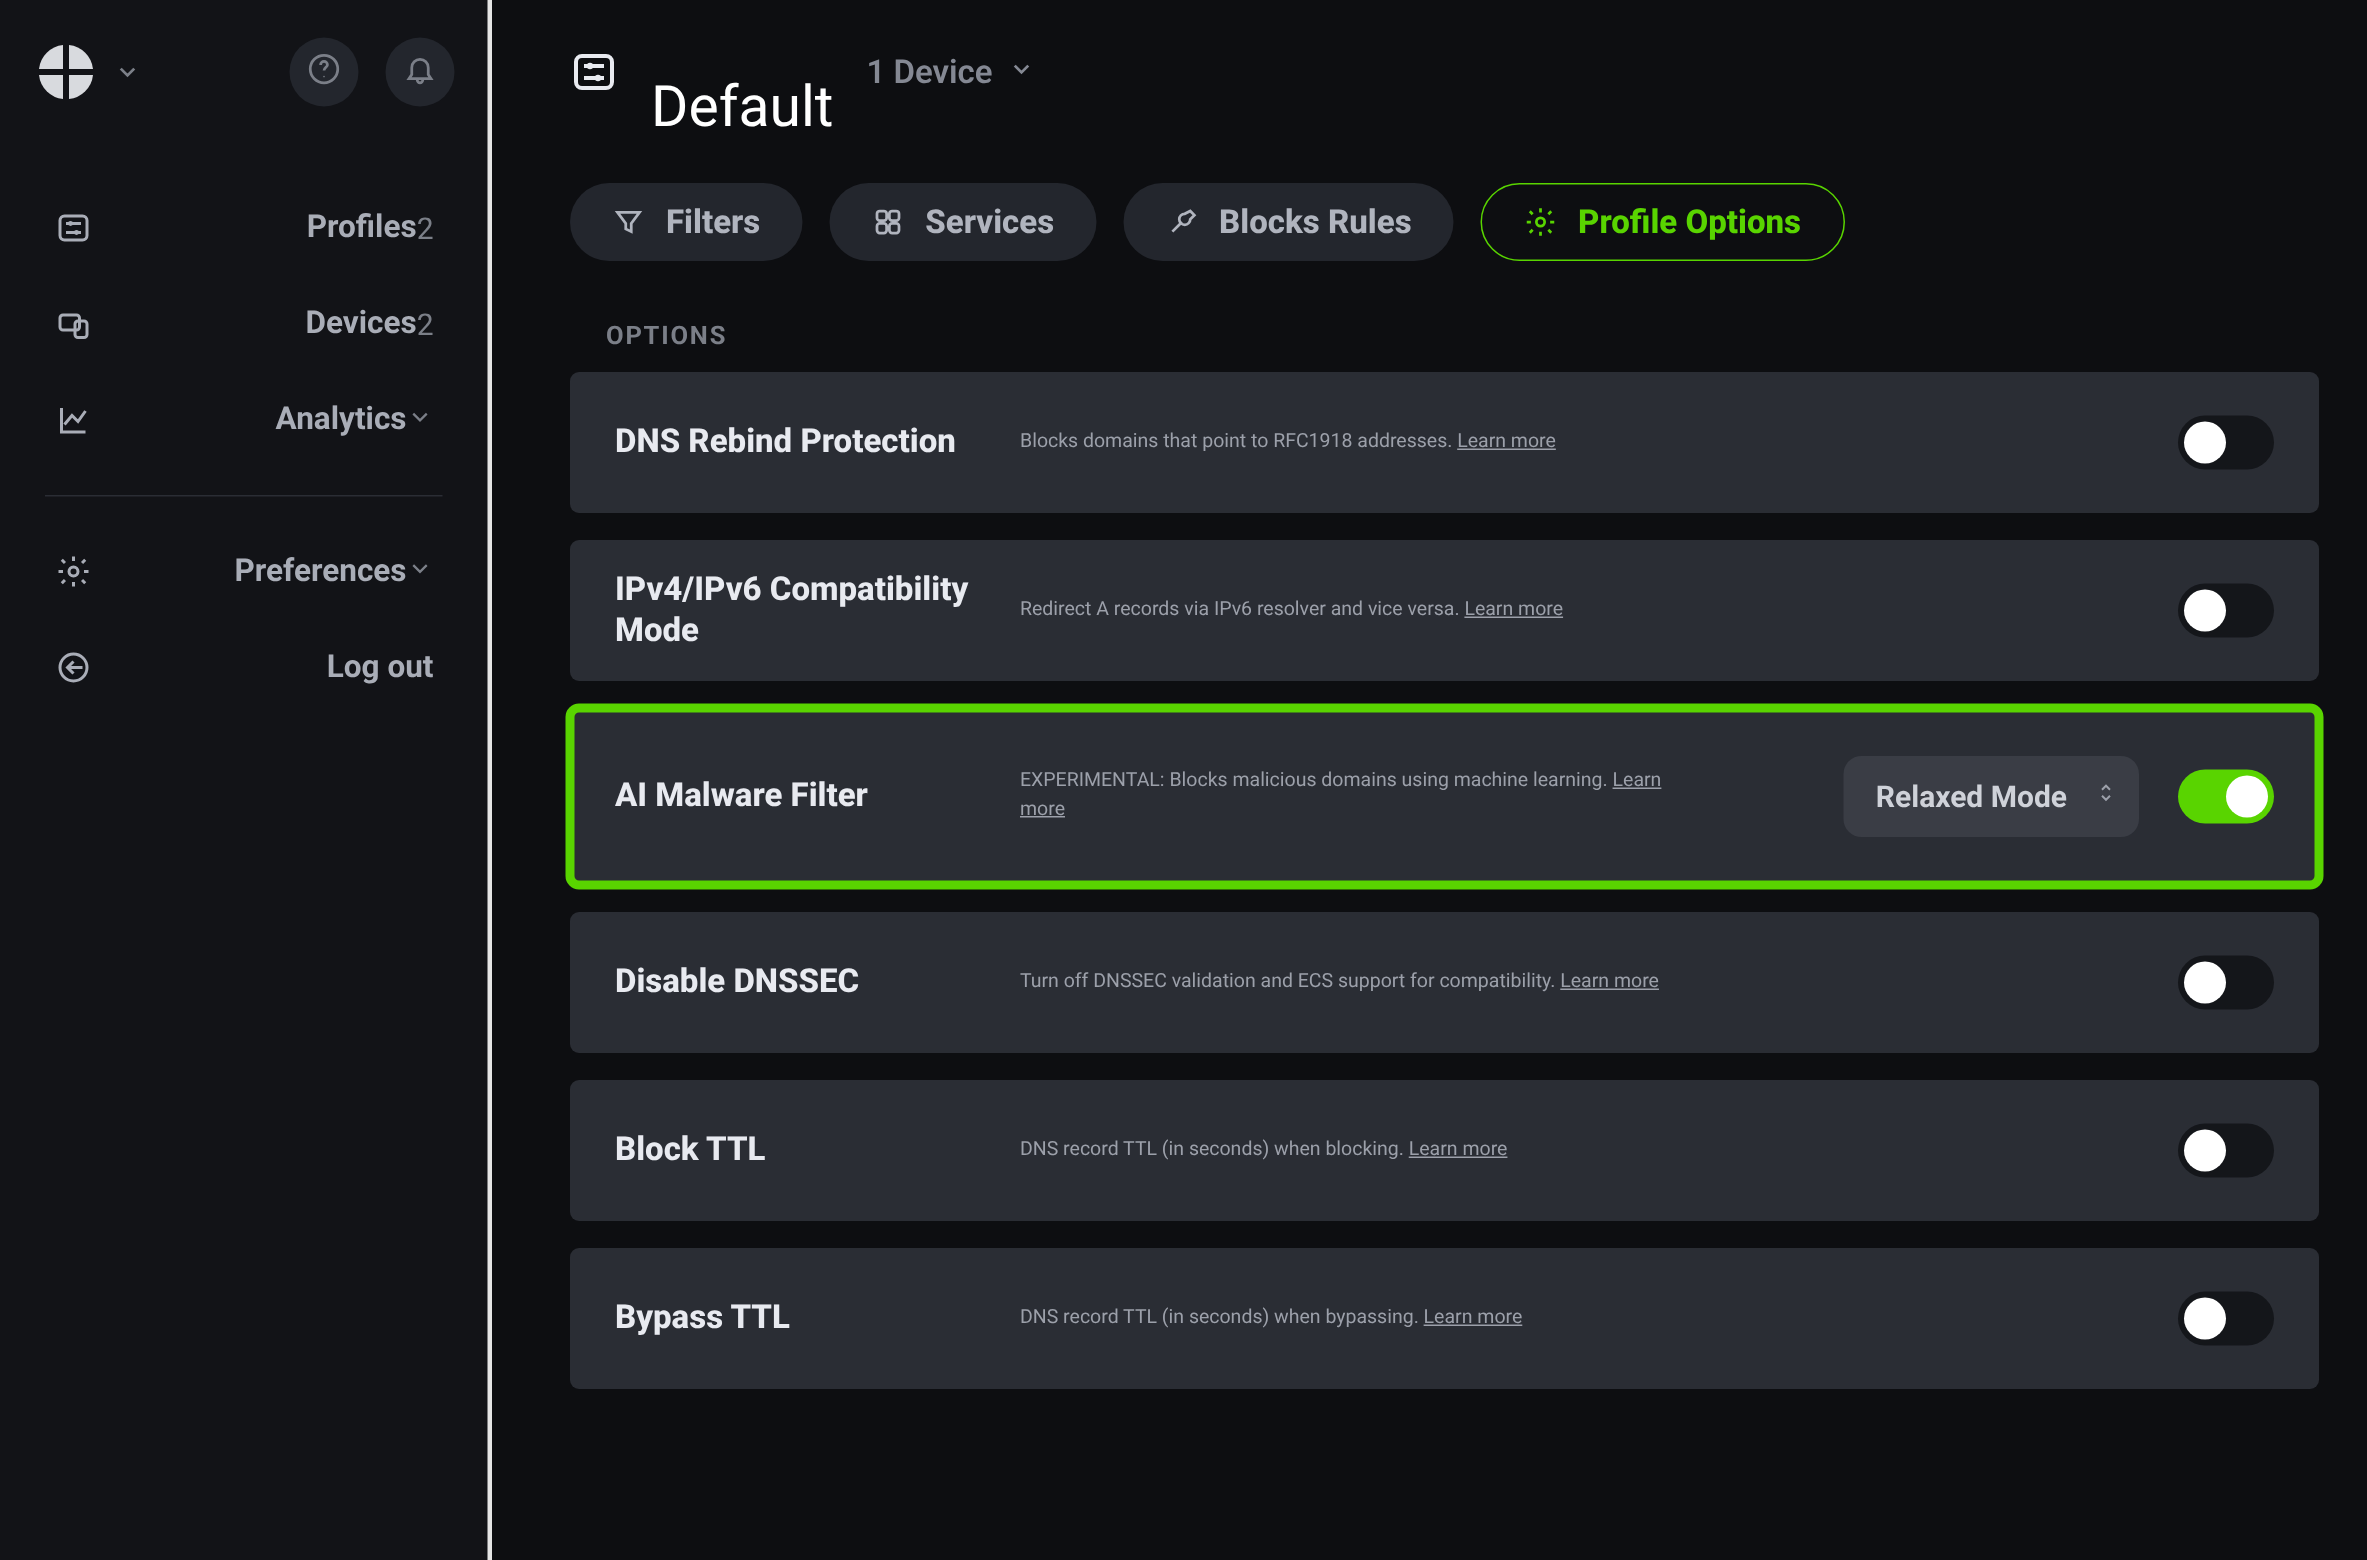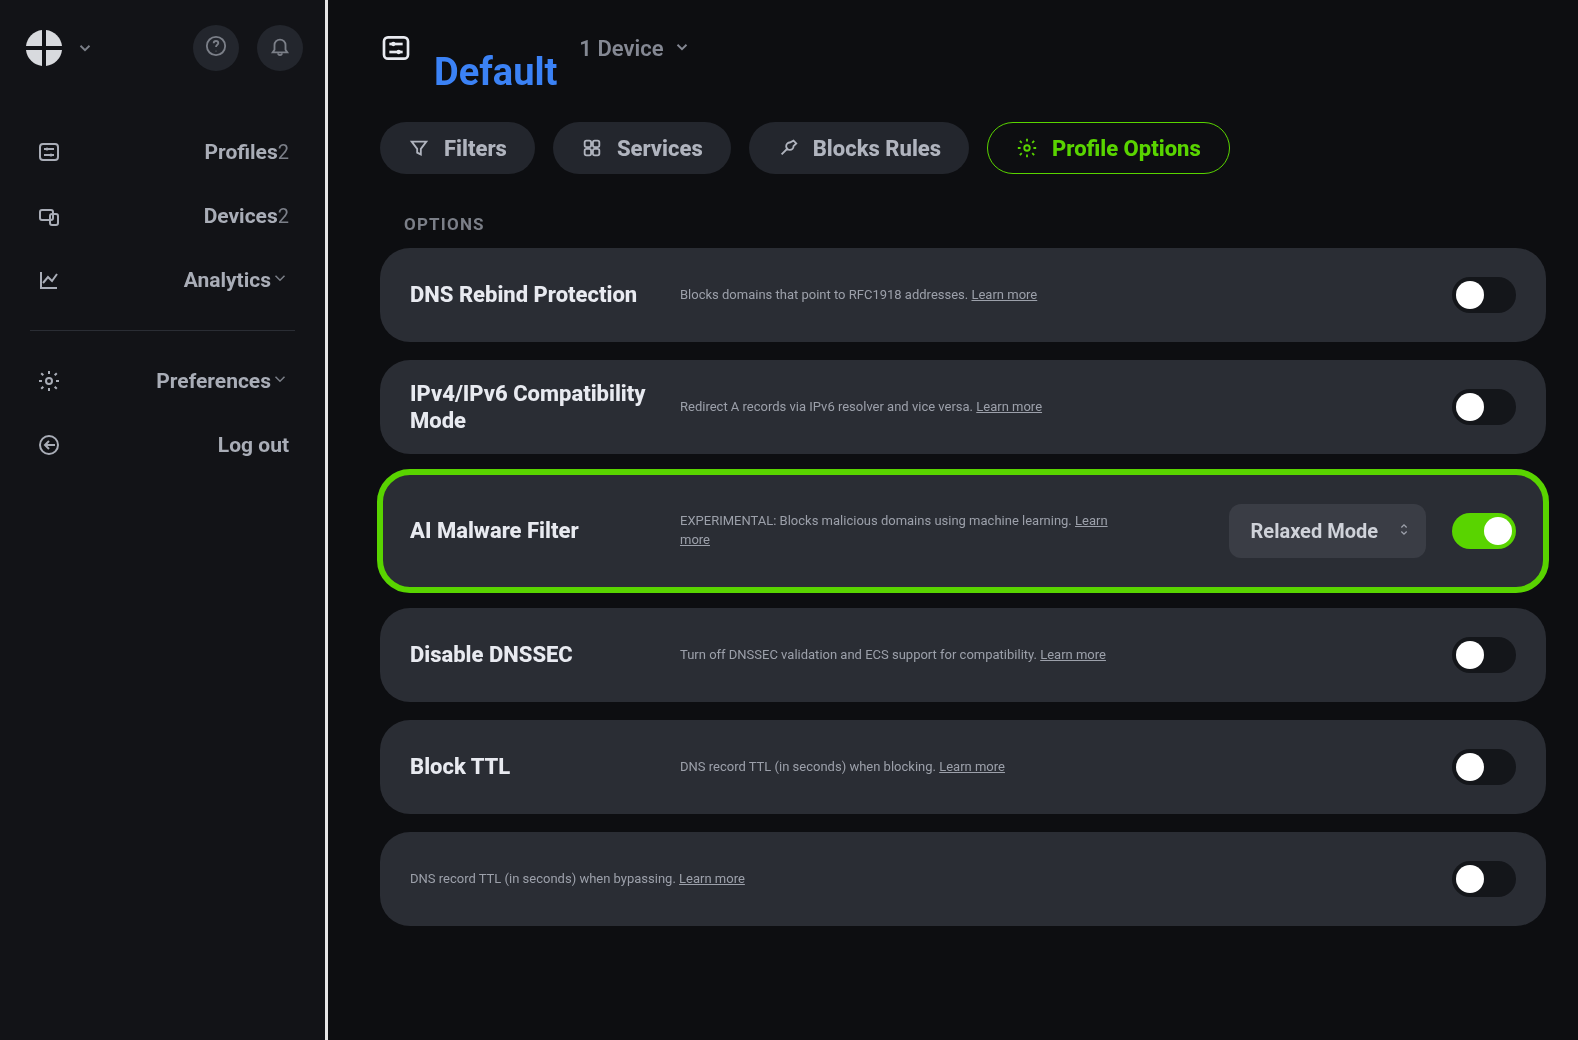--- a/index.html
+++ b/index.html
@@ -24,37 +24,37 @@
   .nav-item .label { font-weight:700; color:#a9adb7; font-size:21px; flex:1;}
   .nav-item .count, .nav-item .tail { color:#7b7f88; font-size:20px; }
   .nav-item .tail svg{width:18px;height:18px;stroke:#7b7f88;fill:none;stroke-width:2;}
   .nav-sep { height:1px; background:#2a2d34; margin:18px 8px; }
 
   
   .main { flex:1; padding: 18px 32px 0 52px; overflow:hidden;}
   .page-head { display:flex; align-items:center; gap:22px; height:60px;}
   .page-head .tune-icon { width:32px; height:32px; }
   .page-head .tune-icon svg{width:32px;height:32px;stroke:#e8eaf0;fill:none;stroke-width:2;}
-  .page-title { font-size:38px; font-weight:700; color:#3b82f6;margin-top:48px; }
+  .page-title { font-size:38px; font-weight:400; color:#ffffff;margin-top:48px; }
   .device-sel { display:flex; align-items:center; gap:10px; color:#848893; font-size:22px; font-weight:600; cursor:pointer;}
   .device-sel svg{width:18px;height:18px;stroke:#848893;fill:none;stroke-width:2.5;}
 
   .tabs { display:flex; gap:18px; margin-top:44px; }
   .tab { display:flex; align-items:center; gap:14px; padding:0 28px; height:52px; border-radius:26px; background:#23262d; cursor:pointer;justify-content:space-between; }
   .tab .ticon{width:22px;height:22px;display:flex;align-items:center;justify-content:center;}
   .tab .ticon svg{width:22px;height:22px;stroke:#b0b4be;fill:none;stroke-width:2;}
   .tab .tlabel{font-size:22px;font-weight:800;color:#b0b4be;}
   .tab.active { background:transparent; border:1.5px solid #59d400; }
   .tab.active .tlabel{ color:#59d400;}
   .tab.active .ticon svg{stroke:#59d400;}
 
   .sect-label { margin:40px 0 14px 24px; font-size:17px; font-weight:700; letter-spacing:1.2px; color:#7b7f88;}
 
   .options { display:flex; flex-direction:column; gap:18px; }
-  .opt { background:#2a2d34; border-radius:30px; padding:0 30px; min-height:94px; display:flex; align-items:center; }
+  .opt { background:#2a2d34; border-radius:6px; padding:0 30px; min-height:94px; display:flex; align-items:center; }
   .opt.highlight { outline:6px solid #59d400; outline-offset:-3px; min-height:118px;}
   .opt .name { width:270px; flex:0 0 270px; font-weight:800; font-size:22px; color:#e8eaf0; line-height:1.25;}
   .opt .desc { flex:0 0 430px; width:430px; font-size:13px; color:#9ca0aa; line-height:1.45; }
   .opt .desc a { color:#9ca0aa; text-decoration:underline; cursor:pointer;}
   .opt .spacer{flex:1;}
   .opt .controls { display:flex; align-items:center; gap:26px; }
   .select { background:#3a3d45; border-radius:12px; height:54px; padding:0 48px 0 22px; display:flex; align-items:center; position:relative; cursor:pointer; }
   .select .sval{font-size:20px; font-weight:700; color:#cfd2d9;}
   .select .sicon{position:absolute; right:14px; top:50%; transform:translateY(-50%);}
   .select .sicon svg{width:16px;height:16px;stroke:#9ca0aa;fill:none;stroke-width:2;}
@@ -279,20 +279,21 @@
           <div class="name">Block TTL</div>
           <div class="desc"><span>DNS record TTL (in seconds) when blocking. </span><a>Learn more</a></div>
           <div class="spacer"></div>
           <div class="controls">
             <div class="toggle">
               <div class="knob"></div>
             </div>
           </div>
         </div>
         <div class="opt">
+          <div class="name">Bypass TTL</div>
           <div class="desc"><span>DNS record TTL (in seconds) when bypassing. </span><a>Learn more</a></div>
           <div class="spacer"></div>
           <div class="controls">
             <div class="toggle">
               <div class="knob"></div>
             </div>
           </div>
         </div>
       </div>
   </main>

